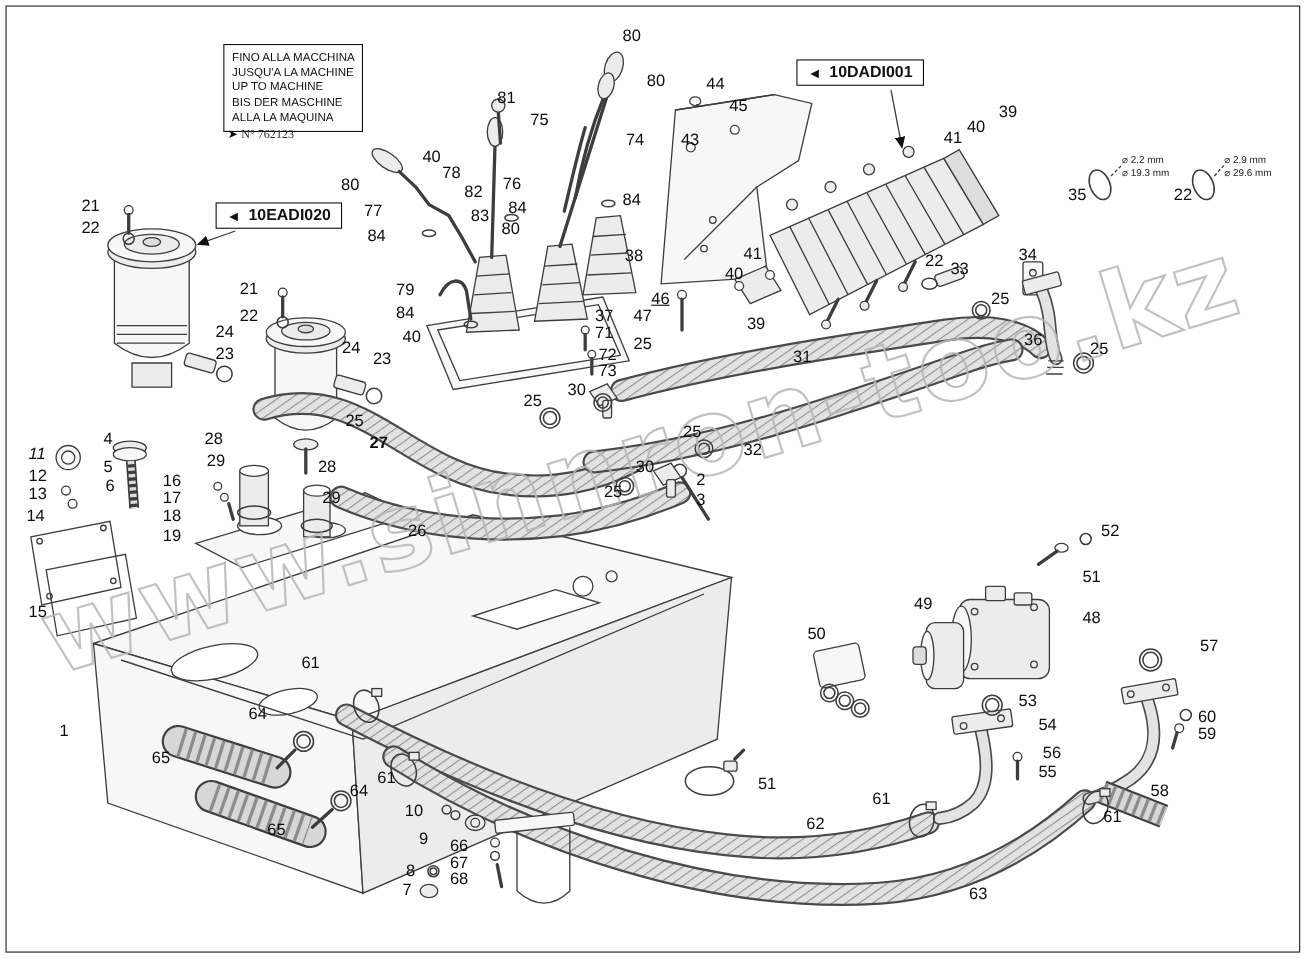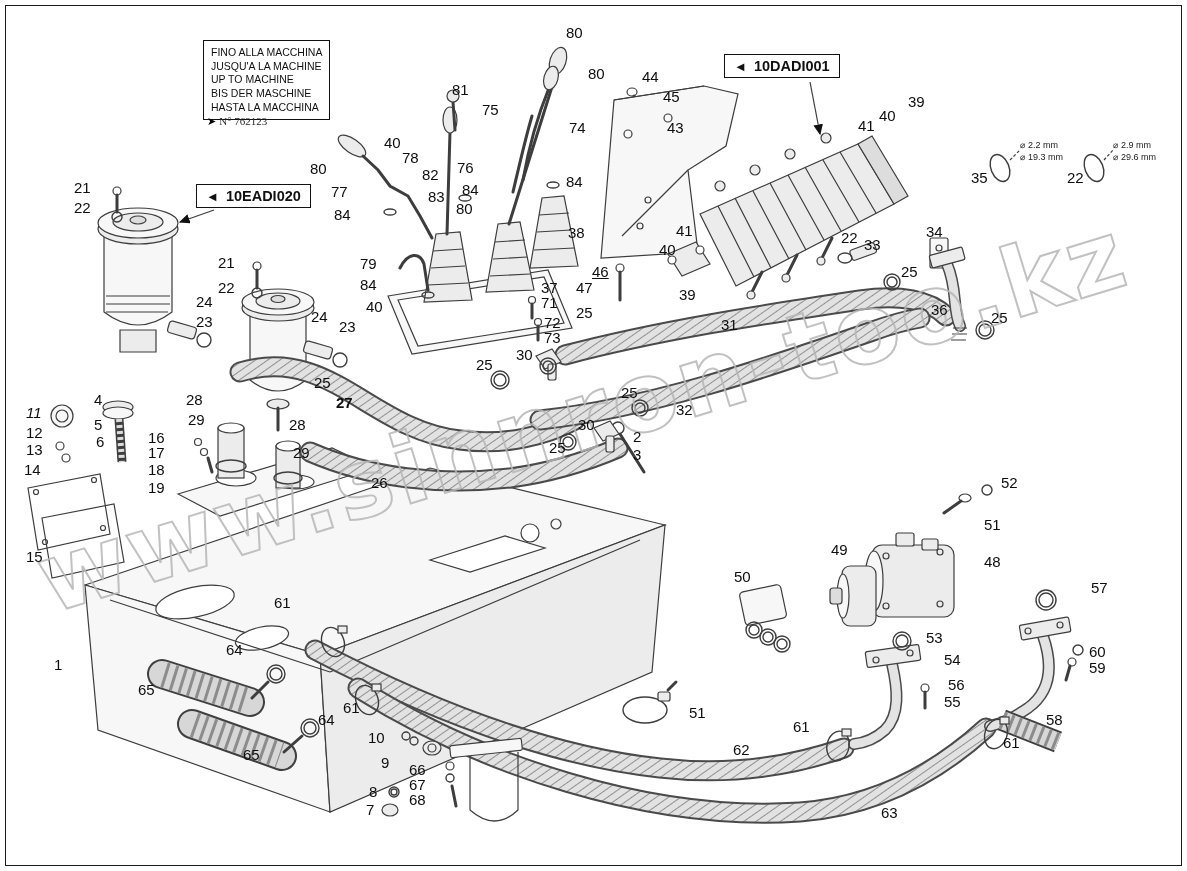--- a/index.html
+++ b/index.html
@@ -436,21 +436,21 @@
   <line class="ln" x1="810" y1="82" x2="820" y2="134" marker-end="url(#ah)" stroke-width="1.6"></line>
 
   <text class="wm-text" text-anchor="middle" transform="translate(592 448) rotate(-17)">www.sinnron-too.kz</text>
 </svg>
 
 <div class="note-box">
   <div>FINO ALLA MACCHINA</div>
   <div>JUSQU'A LA MACHINE</div>
   <div>UP TO MACHINE</div>
   <div>BIS DER MASCHINE</div>
-  <div>HASTA LA MACCHINA</div>
+  <div>ALLA LA MAQUINA</div>
 </div>
 <div class="serial">
   <span class="arrow-glyph">➤</span><span>N° 762123</span>
 </div>
 
 <div class="callout" id="callout-0">
   <span class="pointer-glyph">◄</span>
   <span>10EADI020</span>
 </div>
 <div class="callout" id="callout-1">
@@ -468,21 +468,21 @@
 </div>
 
 <div id="labels-layer">
     <span class="part-label" style="left: 566px; top: 25px;">80</span>
     <span class="part-label" style="left: 588px; top: 66px;">80</span>
     <span class="part-label" style="left: 642px; top: 69px;">44</span>
     <span class="part-label" style="left: 663px; top: 89px;">45</span>
     <span class="part-label" style="left: 452px; top: 82px;">81</span>
     <span class="part-label" style="left: 482px; top: 102px;">75</span>
     <span class="part-label" style="left: 569px; top: 120px;">74</span>
-    <span class="part-label" style="left: 619px; top: 120px; margin-left: 48px;">43</span>
+    <span class="part-label" style="left: 619px; top: 120px;">43</span>
     <span class="part-label" style="left: 908px; top: 94px;">39</span>
     <span class="part-label" style="left: 879px; top: 108px;">40</span>
     <span class="part-label" style="left: 858px; top: 118px;">41</span>
     <span class="part-label" style="left: 310px; top: 161px;">80</span>
     <span class="part-label" style="left: 384px; top: 135px;">40</span>
     <span class="part-label" style="left: 402px; top: 150px;">78</span>
     <span class="part-label" style="left: 422px; top: 167px;">82</span>
     <span class="part-label" style="left: 457px; top: 160px;">76</span>
     <span class="part-label" style="left: 331px; top: 184px;">77</span>
     <span class="part-label" style="left: 428px; top: 189px;">83</span>

